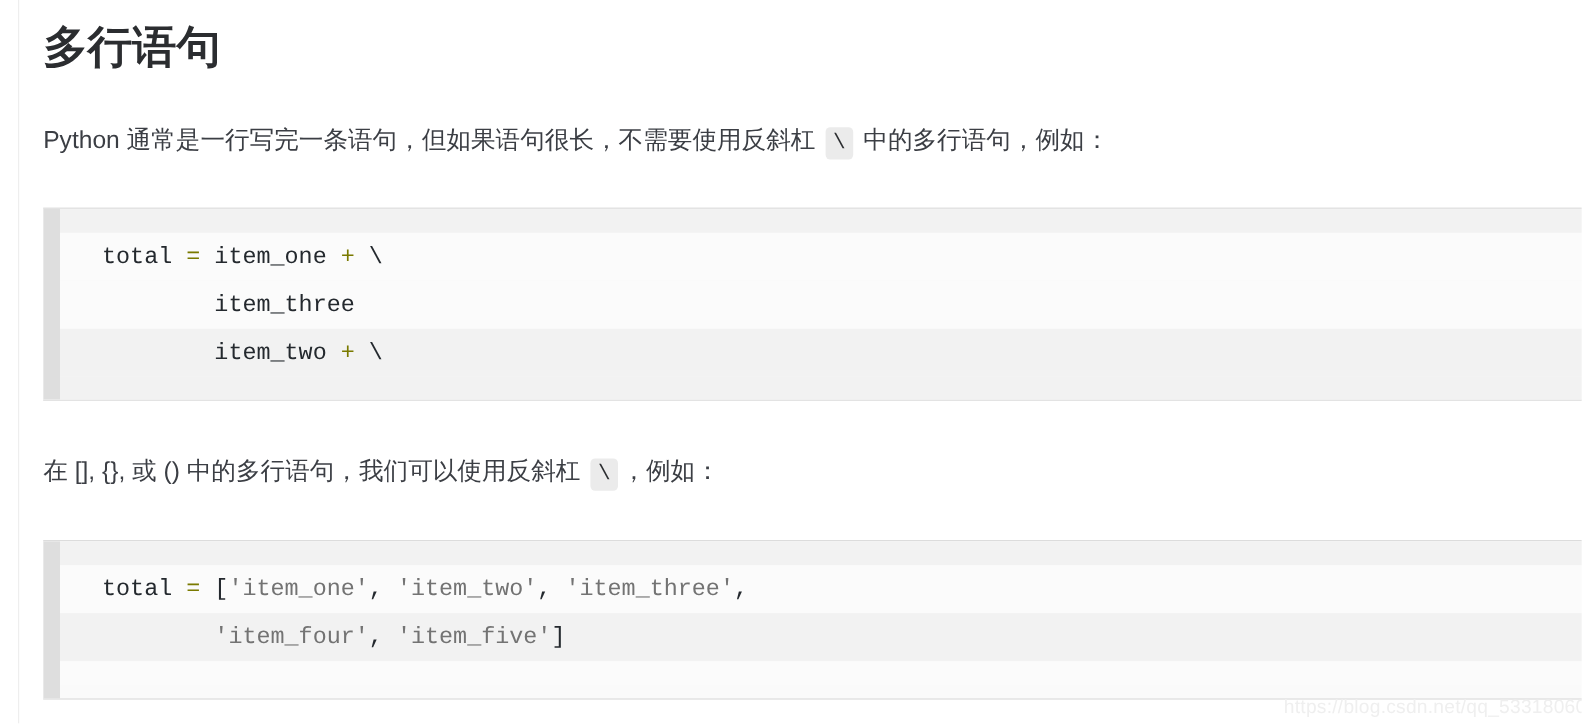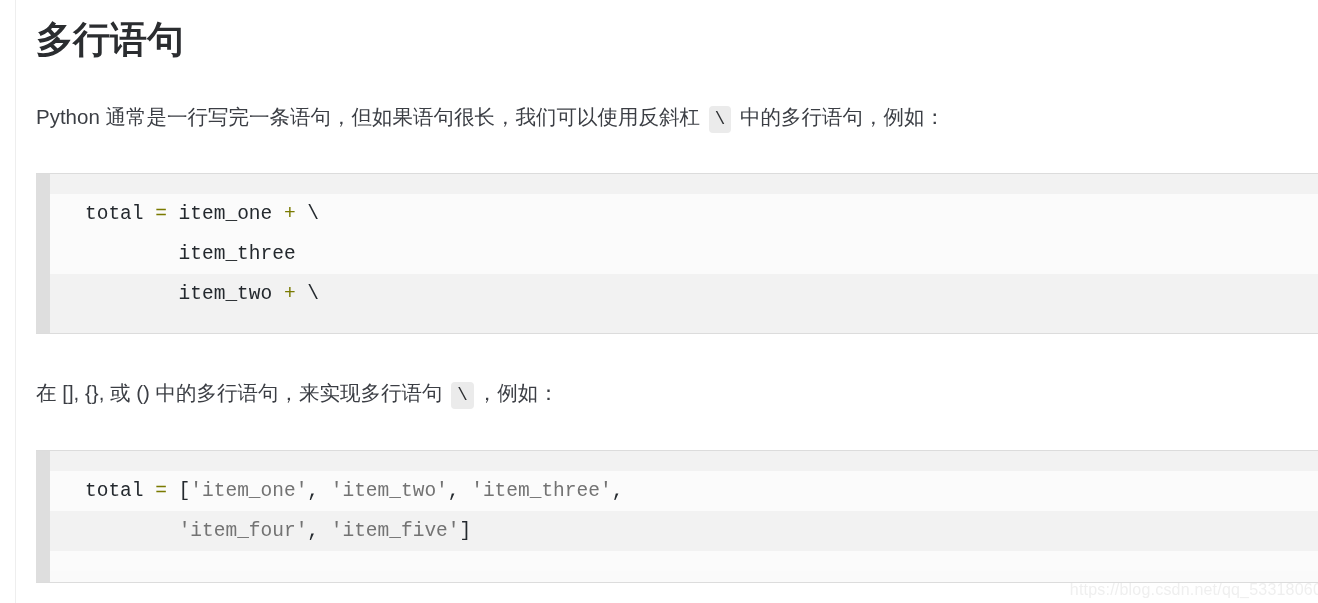--- a/index.html
+++ b/index.html
@@ -143,25 +143,25 @@
 
 <div class="page">
 
   <div class="left-rule"></div>
 
   <div class="content">
 
     <h1 class="heading">多行语句</h1>
 
     <p class="para para-1">
-      <span>Python 通常是一行写完一条语句，但如果语句很长，我们可以使用反斜杠 </span><code class="inline-code">\</code><span> 中的多行语句，例如：</span>
+      <span>Python 通常是一行写完一条语句，但如果语句很长，不需要使用反斜杠 </span><code class="inline-code">\</code><span> 中的多行语句，例如：</span>
     </p>
 
     <p class="para para-2">
-      <span>在 [], {}, 或 () 中的多行语句，来实现多行语句 </span><code class="inline-code">\</code><span>，例如：</span>
+      <span>在 [], {}, 或 () 中的多行语句，我们可以使用反斜杠 </span><code class="inline-code">\</code><span>，例如：</span>
     </p>
 
   </div>
 
   <div class="codeblock cb-1">
     <div class="gutter"></div>
     <div class="code-inner">
       <div class="code-row odd pad"></div>
       <div class="code-row even"><span class="tok-txt">total </span><span class="tok-op">=</span><span class="tok-txt"> item_one </span><span class="tok-op">+</span><span class="tok-txt"> \</span></div>
       <div class="code-row even"><span class="tok-txt">        item_three</span></div>

